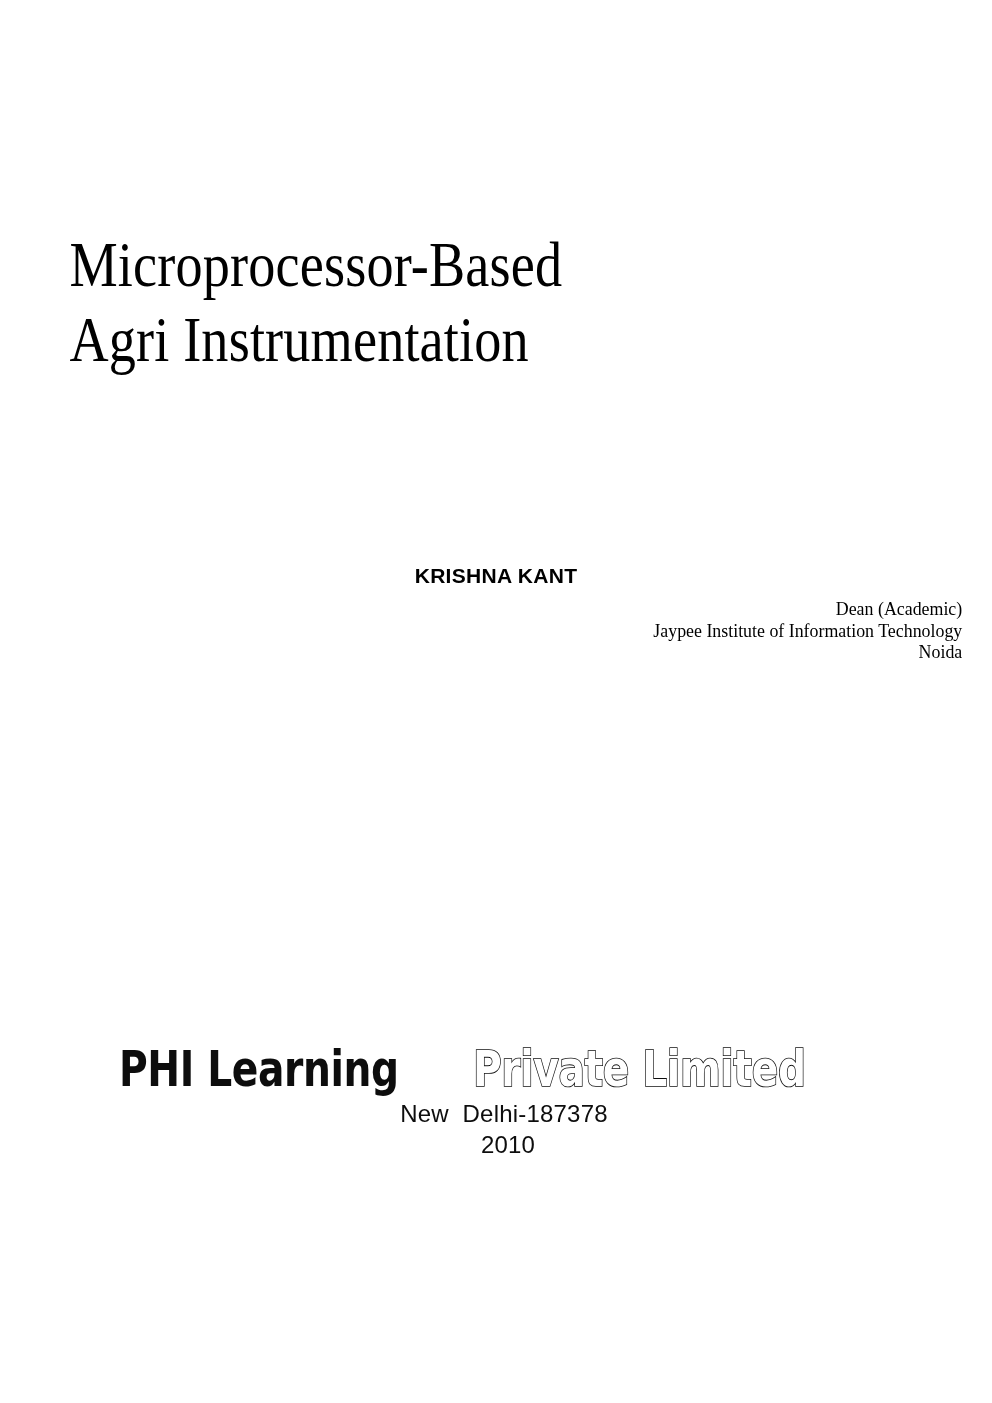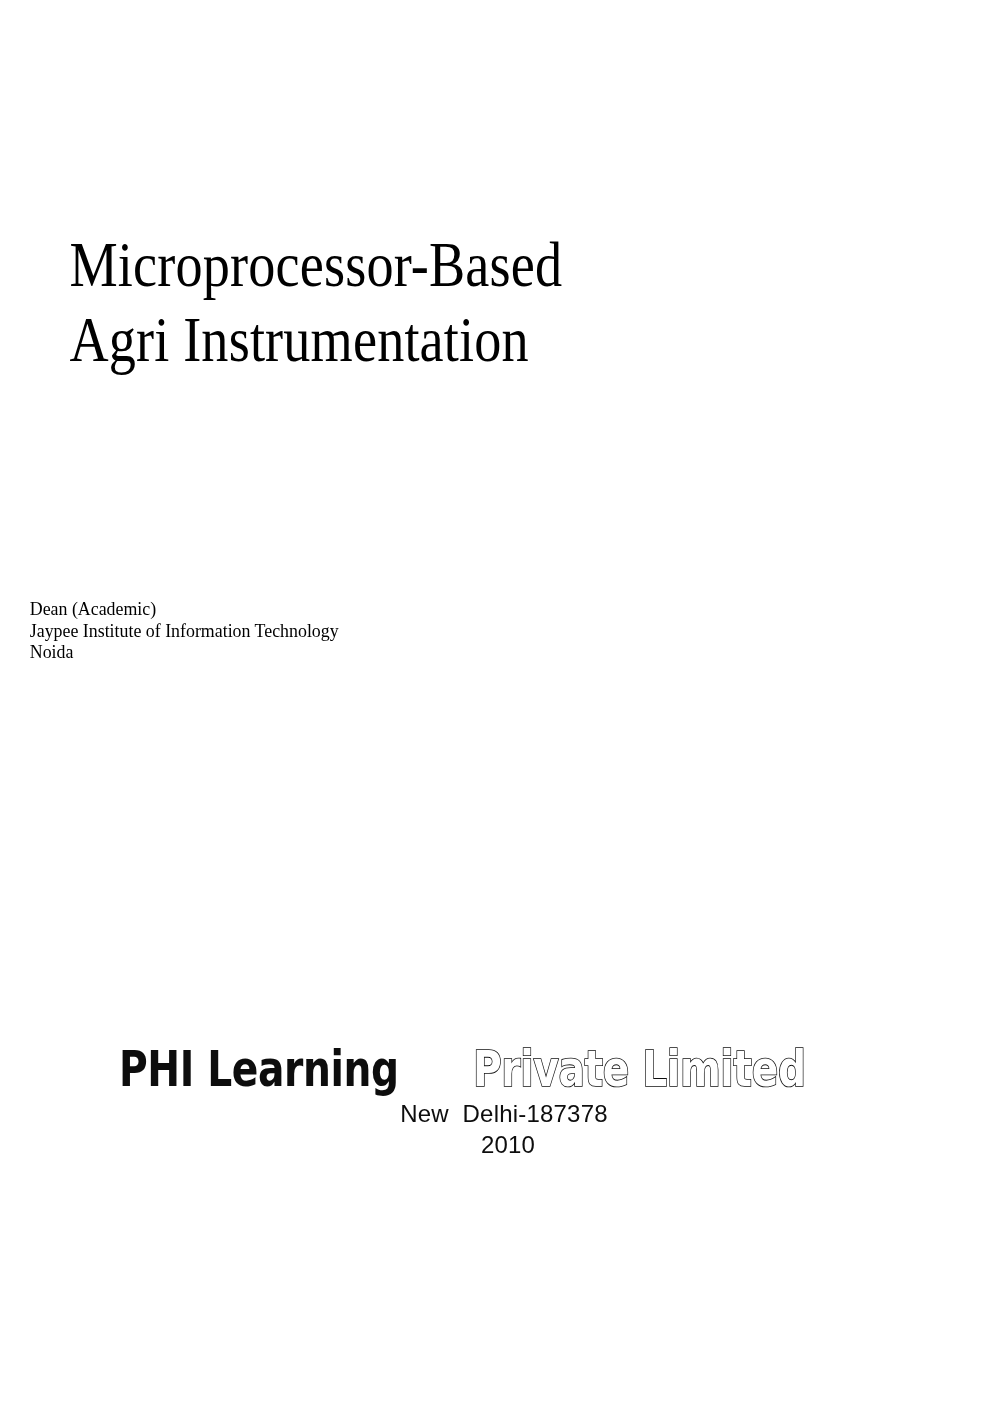--- a/index.html
+++ b/index.html
@@ -59,21 +59,21 @@
     font-weight: 700;
     letter-spacing: 0.3px;
     line-height: 26px;
     color: #000000;
   }
   .affiliation {
     position: absolute;
     left: 0;
     right: 0;
     top: 598px;
-    text-align: left;
+    text-align: right;
   }
   .affil-line {
     display: block;
     font-family: "Liberation Serif", "DejaVu Serif", serif;
     font-size: 19px;
     font-weight: 400;
     line-height: 21.5px;
     color: #000000;
     transform: scaleX(0.94);
     transform-origin: center center;
@@ -139,20 +139,23 @@
 </head>
 <body>
 
 <div class="page">
 
   <div class="title-block">
     <span class="title-line">Microprocessor-Based</span>
     <span class="title-line">Agri Instrumentation</span>
   </div>
 
+  <div class="author-block">
+    <span class="author-name">KRISHNA KANT</span>
+  </div>
 
   <div class="affiliation">
     <span class="affil-line">Dean (Academic)</span>
     <span class="affil-line">Jaypee Institute of Information Technology</span>
     <span class="affil-line">Noida</span>
   </div>
 
   <div class="publisher-block">
     <span class="logo">
       <span class="logo-solid">PHI Learning</span><span class="logo-outline">Private Limited</span>

